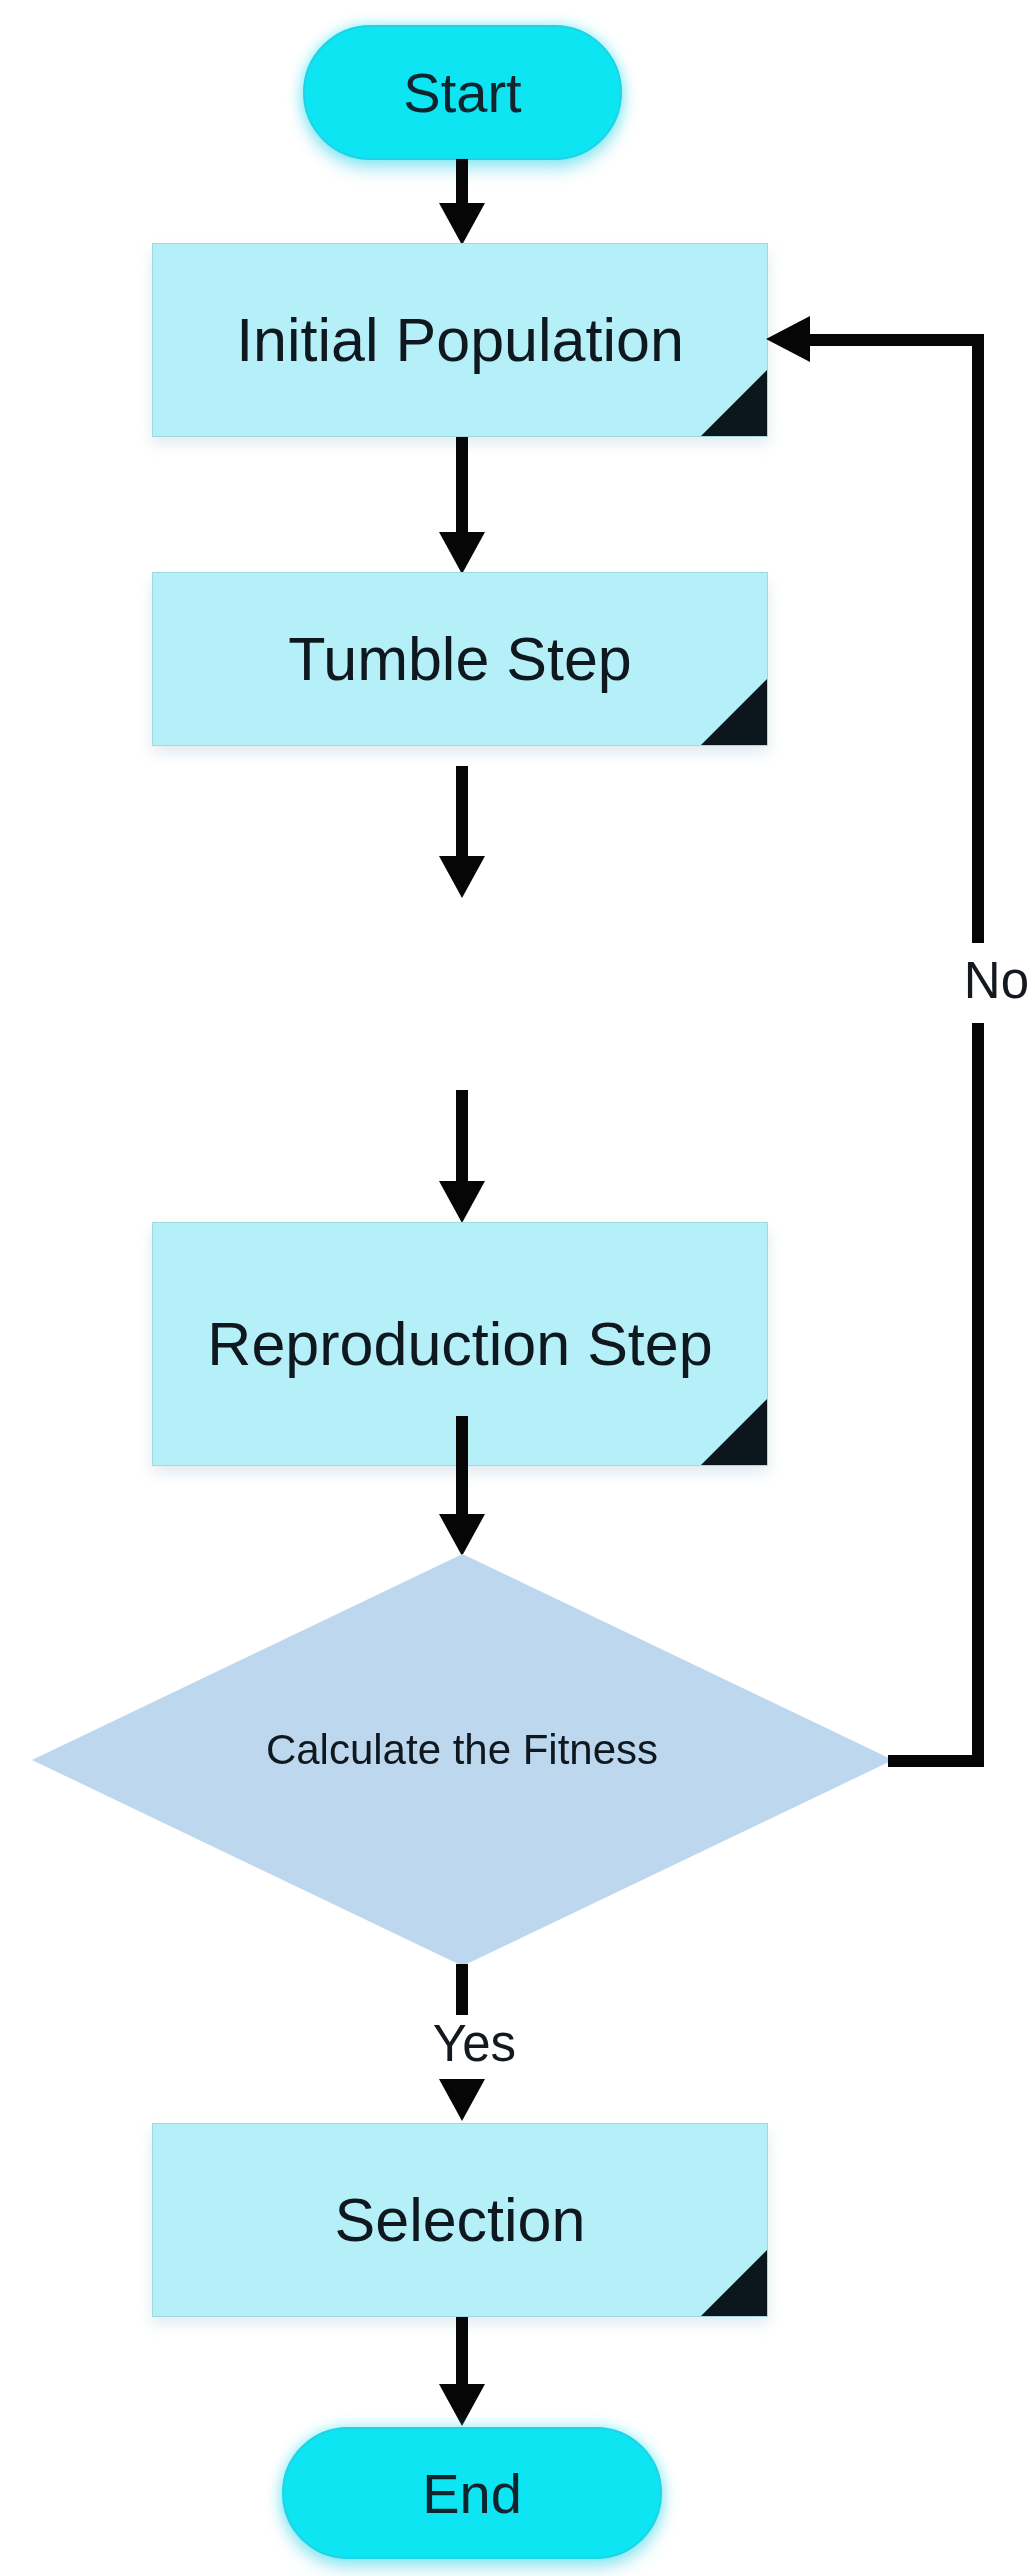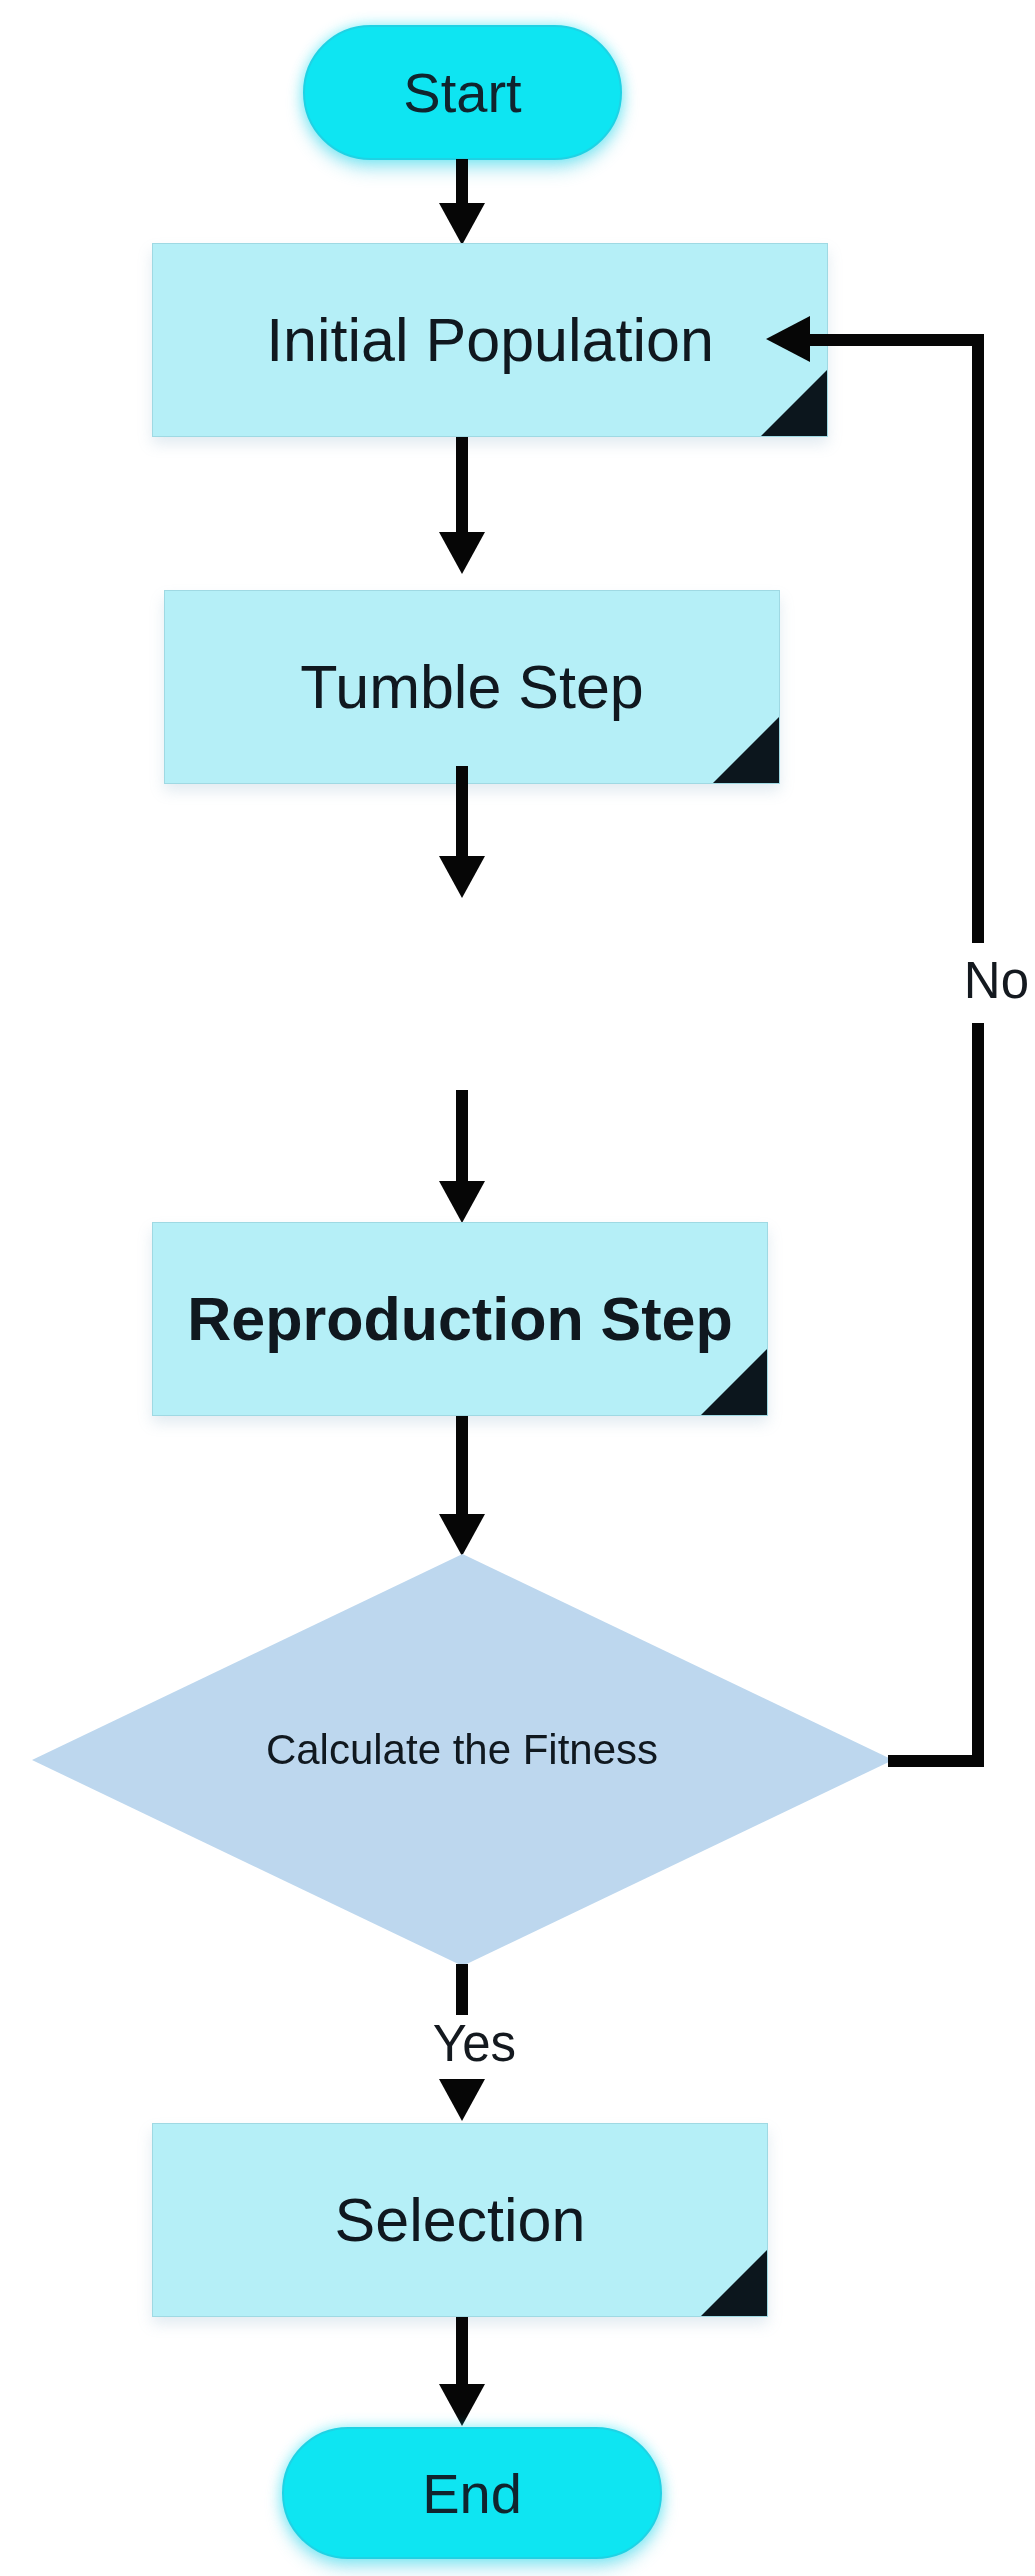--- a/index.html
+++ b/index.html
@@ -102,41 +102,41 @@
 
 <div class="canvas">
 
   <div class="node terminator" style="left:303px; top:25px; width:319px; height:135px;">
     <span>Start</span>
   </div>
 
   <div class="vline" style="left:456px; top:159px; height:49px;"></div>
   <div class="head-down" style="left:439px; top:203px;"></div>
 
-  <div class="node process" style="left:152px; top:243px; width:676px; height:194px;">
+  <div class="node process" style="left:152px; top:243px; width:616px; height:194px;">
     <span>Initial Population</span>
     <div class="fold"></div>
   </div>
 
   <div class="vline" style="left:456px; top:437px; height:98px;"></div>
   <div class="head-down" style="left:439px; top:532px;"></div>
 
-  <div class="node process" style="left:164px; top:572px; width:616px; height:194px;margin-top:18px;">
+  <div class="node process" style="left:152px; top:572px; width:616px; height:174px;">
     <span>Tumble Step</span>
     <div class="fold"></div>
   </div>
 
   <div class="vline" style="left:456px; top:766px; height:93px;"></div>
   <div class="head-down" style="left:439px; top:856px;"></div>
 
 
   <div class="vline" style="left:456px; top:1090px; height:95px;"></div>
   <div class="head-down" style="left:439px; top:1181px;"></div>
 
-  <div class="node process" style="left:152px; top:1222px; width:616px; height:194px;font-weight:bold;">
+  <div class="node process" style="left:152px; top:1222px; width:616px; height:244px;">
     <span>Reproduction Step</span>
     <div class="fold"></div>
   </div>
 
   <div class="vline" style="left:456px; top:1416px; height:101px;"></div>
   <div class="head-down" style="left:439px; top:1514px;"></div>
 
   <svg class="diamond-svg" width="861" height="412" viewBox="0 0 1020 488">
     <polygon points="510,0 1020,244 510,488 0,244" fill="#bdd7ee"></polygon>
   </svg>

